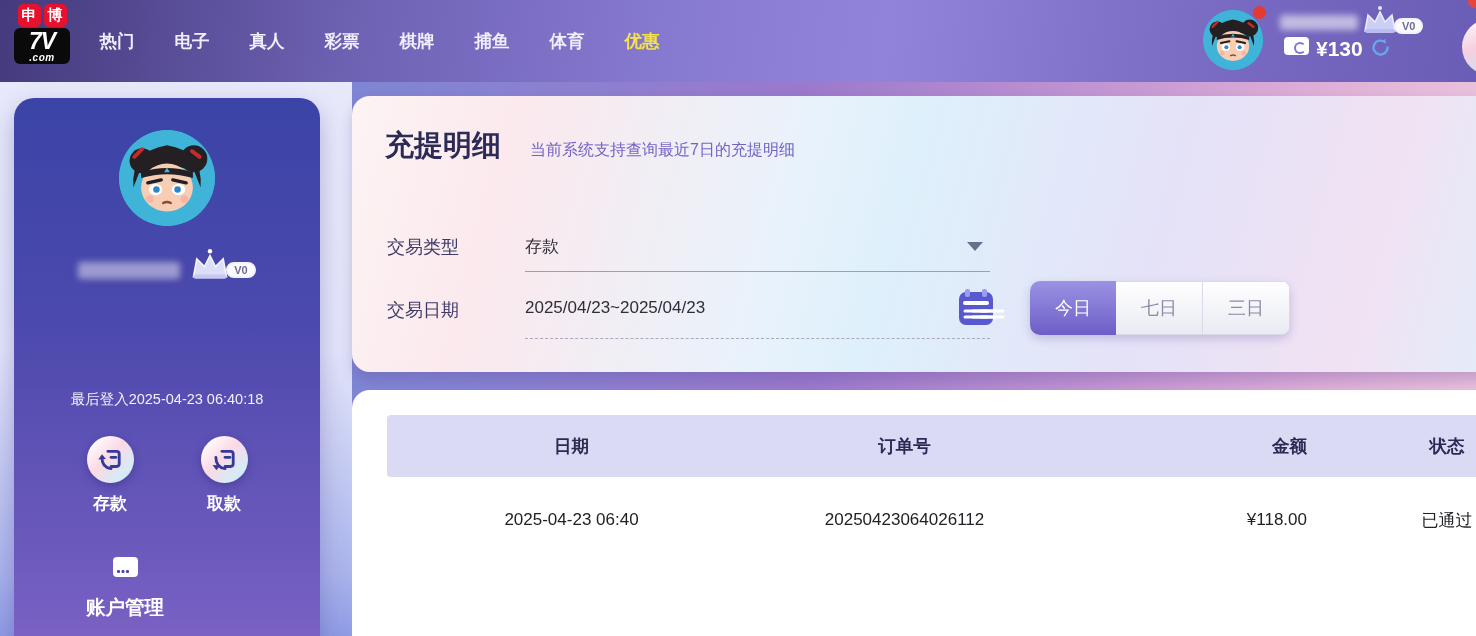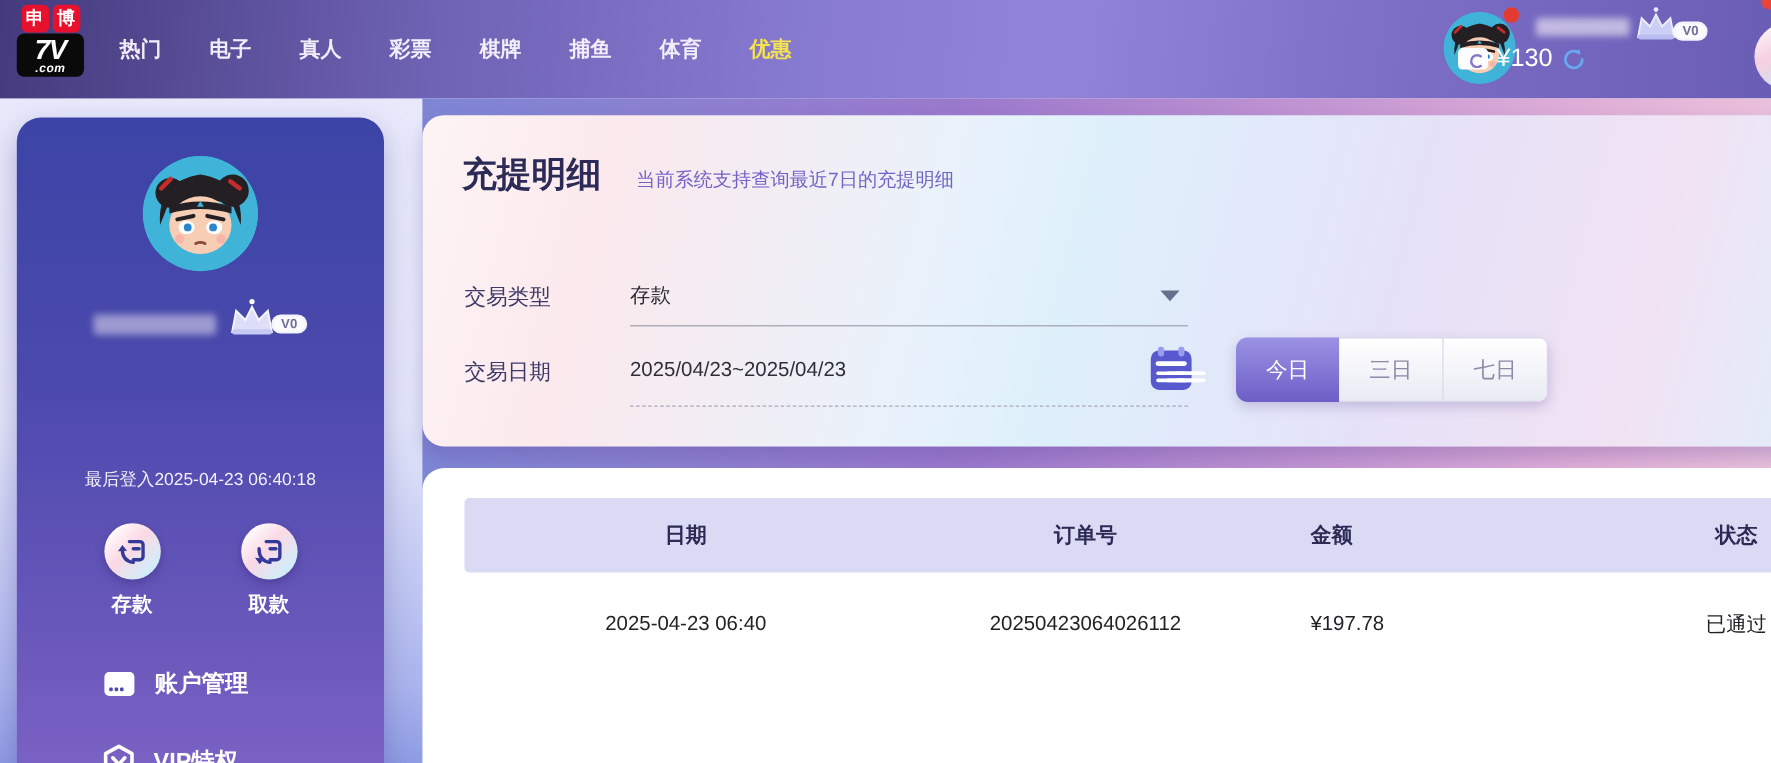--- a/index.html
+++ b/index.html
@@ -22,21 +22,21 @@
   .nav-item { width:36px; text-align:center; color:#f1edfa; font-size:17.5px; font-weight:bold; cursor:pointer; }
   .nav-item.hot { color:#f4e24f; }
   .user-avatar { position:absolute; left:1203px; top:10px; width:60px; height:60px; border-radius:50%;
                  overflow:hidden; background:#3fb4d8; cursor:pointer; }
   .user-dot { position:absolute; left:1253px; top:6px; width:13px; height:13px; border-radius:50%; background:#e33b30; }
   .user-name-blur { position:absolute; left:1280px; top:15px; width:78px; height:15px; border-radius:3px;
                     background:rgba(233,230,242,.65); filter:blur(3px); }
   .crown-wrap { position:absolute; left:1360px; top:5px; display:flex; align-items:flex-end; }
   .vip-chip { margin-left:-6px; margin-bottom:1px; border:2px solid #f3f3fb; background:#fbfbff; color:#6e6e92;
               font-size:11px; font-weight:bold; border-radius:8px; padding:0 6px; line-height:12px; }
-  .wallet-row { position:absolute; left:1215px; top:37px; display:flex; align-items:center; gap:7px; }
+  .wallet-row { position:absolute; left:1284px; top:37px; display:flex; align-items:flex-start; gap:7px;font-weight:bold; }
   .wallet-ic { position:relative; width:25px; height:18px; background:#fdfdff; border-radius:4px; }
   .wallet-ic::after { content:""; position:absolute; right:3px; top:5px; width:8px; height:8px;
                       border-radius:50%; border:2.5px solid #8276cc; border-right-color:transparent; }
   .balance { color:#fff; font-size:21px; }
   .float-btn { position:absolute; right:-42px; top:19px; width:56px; height:56px; border-radius:50%;
                background:linear-gradient(160deg,#fdfbfb 0%,#f6cfe0 45%,#bfe9f4 100%); cursor:pointer; }
   .corner-dot { position:absolute; left:1468px; top:-5px; width:13px; height:13px; border-radius:50%; background:#e8453a; }
 
   
   .sidebar { position:absolute; left:14px; top:98px; width:306px; height:560px; border-radius:20px;
@@ -49,21 +49,21 @@
                     background:rgba(225,222,238,.55); filter:blur(3px); }
   .side-login { position:absolute; left:0; top:292px; width:306px; text-align:center;
                 color:#f2f0fb; font-size:14.5px; }
   .actions { position:absolute; left:0; top:338px; width:306px; display:flex; justify-content:center; gap:34px; }
   .action { width:80px; display:flex; flex-direction:column; align-items:center; cursor:pointer; }
   .action-circle { width:47px; height:47px; border-radius:50%; display:flex; align-items:center; justify-content:center;
                    background:linear-gradient(135deg,#ffffff 10%,#fbd9e4 45%,#d4ecf8 80%,#bfe2f5 100%);
                    box-shadow:0 3px 8px rgba(40,30,100,.35); }
   .action-label { margin-top:9px; color:#fff; font-size:17px; font-weight:bold; }
   .menu { position:absolute; left:72px; top:458px; display:flex; flex-direction:column; gap:37px; }
-  .menu-item { display:flex; align-items:center; gap:16px; cursor:pointer; }
+  .menu-item { display:flex; align-items:center; gap:16px; cursor:pointer;flex-direction:column; }
   .menu-label { color:#fff; font-size:19.5px; font-weight:bold; }
 
   
   .main { position:absolute; left:340px; top:82px; width:1136px; height:554px;
           background:linear-gradient(90deg,#7e86d4 0%,#9b79cc 40%,#c194d2 65%,#dfaed7 85%,#eac2dc 100%);margin-left:12px; }
   .panel-top { position:absolute; left:0; top:14px; width:1136px; height:276px;
                border-radius:18px 0 0 18px;
                background:linear-gradient(105deg,#fdf4f4 0%,#fbe9ed 14%,#e9f2fb 38%,#def0fb 48%,#e5e2f8 70%,#f1e2f3 88%,#e3ecf9 100%);
                box-shadow:0 8px 14px rgba(90,70,150,.28); }
   .page-title { position:absolute; left:33px; top:30px; font-size:29px; font-weight:bold; color:#2c2a56; }
@@ -89,21 +89,21 @@
                border:1px solid #d9d9e8; border-left:none; }
   .range-btn:first-child { border-left:1px solid #d9d9e8; }
   .range-btn.active { background:linear-gradient(180deg,#9a92e4 0%,#8276d4 55%,#6c5ec6 100%);
                       color:#fff; border:none; }
   .panel-table { position:absolute; left:0; top:308px; width:1136px; height:246px; background:#ffffff;
                  border-radius:18px 0 0 0; overflow:hidden; }
   .thead { position:absolute; left:35px; top:25px; width:1200px; height:62px; background:#dbdaf4;
            border-radius:4px; display:flex; align-items:center; }
   .trow { position:absolute; left:35px; top:100px; width:1200px; height:60px; display:flex; align-items:center; }
   .c1 { width:330px; text-align:center;padding-left:39px; } .c2 { width:375px; text-align:center; }
-  .c3 { width:215px; text-align:left; } .c4 { width:280px; text-align:center; }
+  .c3 { width:215px; text-align:right; } .c4 { width:280px; text-align:center; }
   .th { font-size:17.5px; font-weight:bold; color:#2b2a54; }
   .td { font-size:17px; color:#222226; }
 
   svg { display:block; }
 </style>
 </head>
 <body>
 
 <div class="app">
 
@@ -267,35 +267,35 @@
       <div class="caret"></div>
       <div class="uline1"></div>
 
       <div class="f-label row2">交易日期</div>
       <div class="f-value row2">2025/04/23~2025/04/23</div>
       <div class="cal-ic"></div>
       <div class="uline2"></div>
 
       <div class="range-group">
         <div class="range-btn active">今日</div>
+        <div class="range-btn">七日</div>
         <div class="range-btn">三日</div>
-        <div class="range-btn">七日</div>
       </div>
     </div>
 
     <div class="panel-table">
       <div class="thead">
         <div class="c1 th">日期</div>
         <div class="c2 th">订单号</div>
         <div class="c3 th">金额</div>
         <div class="c4 th">状态</div>
       </div>
       <div class="trow">
         <div class="c1 td">2025-04-23 06:40</div>
         <div class="c2 td">20250423064026112</div>
-        <div class="c3 td">¥197.78</div>
+        <div class="c3 td">¥118.00</div>
         <div class="c4 td">已通过</div>
       </div>
     </div>
   </div>
 
   <div class="float-btn"></div>
 </div>
 
 </body></html>

